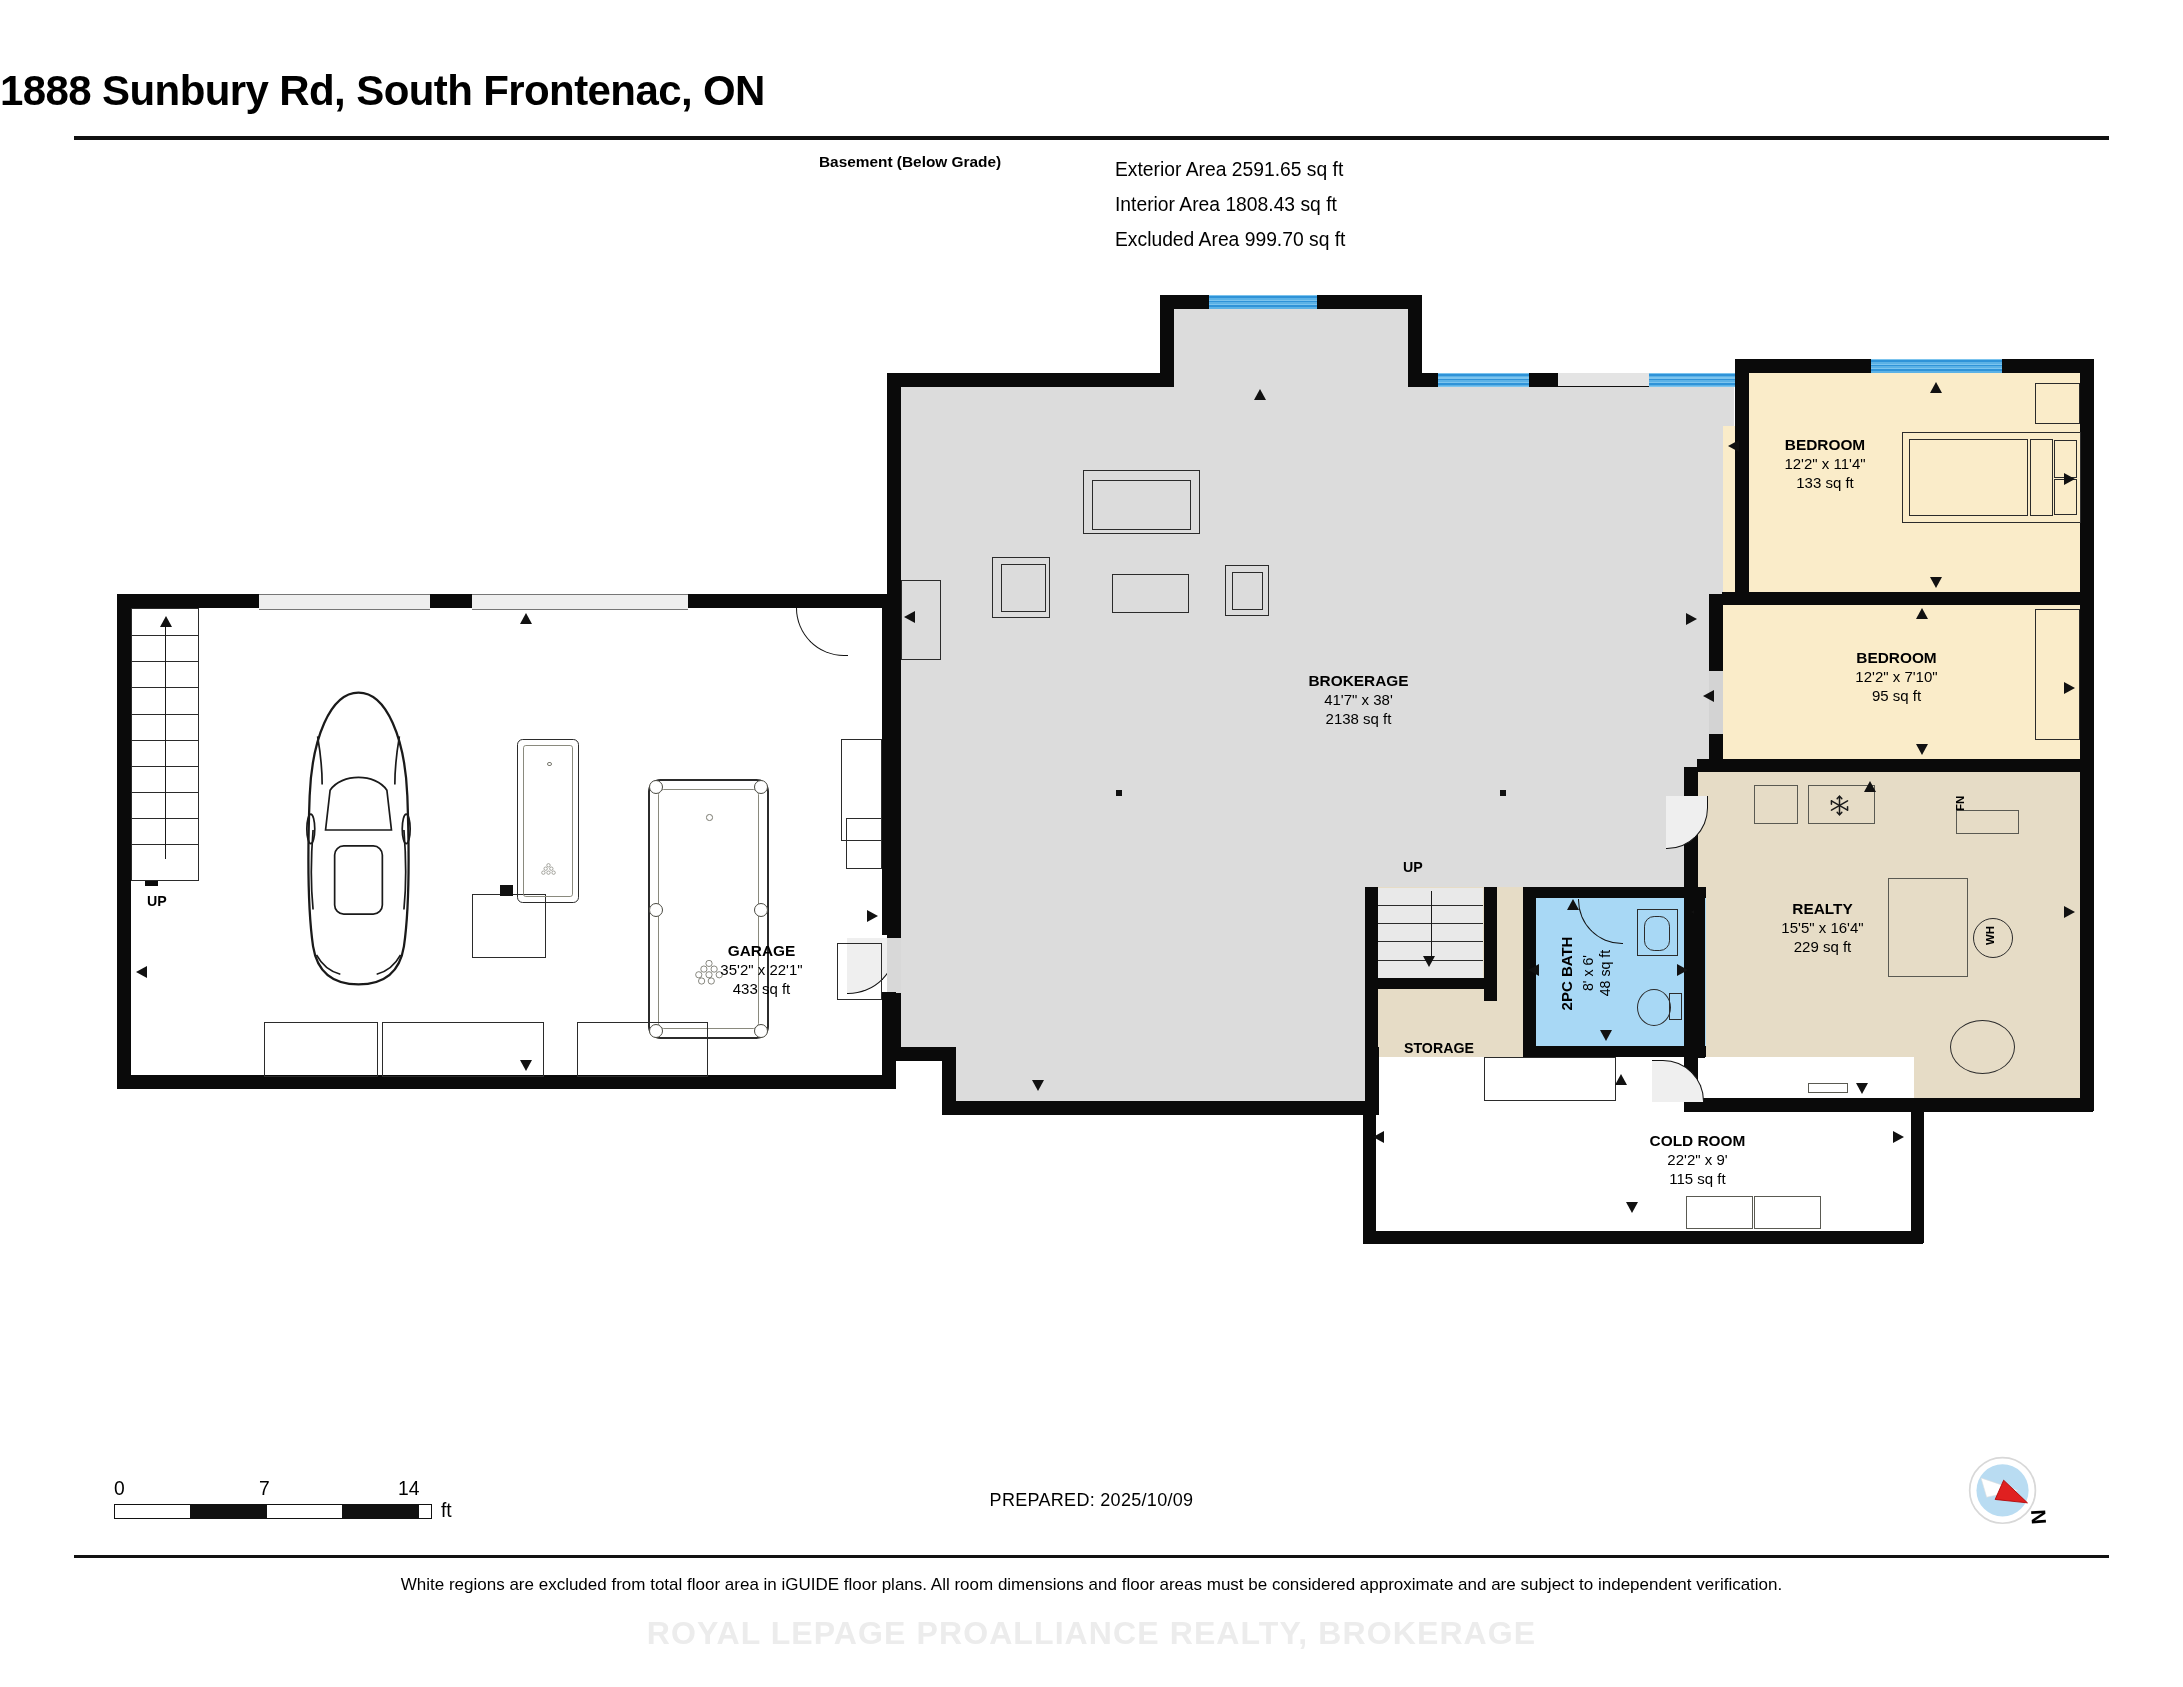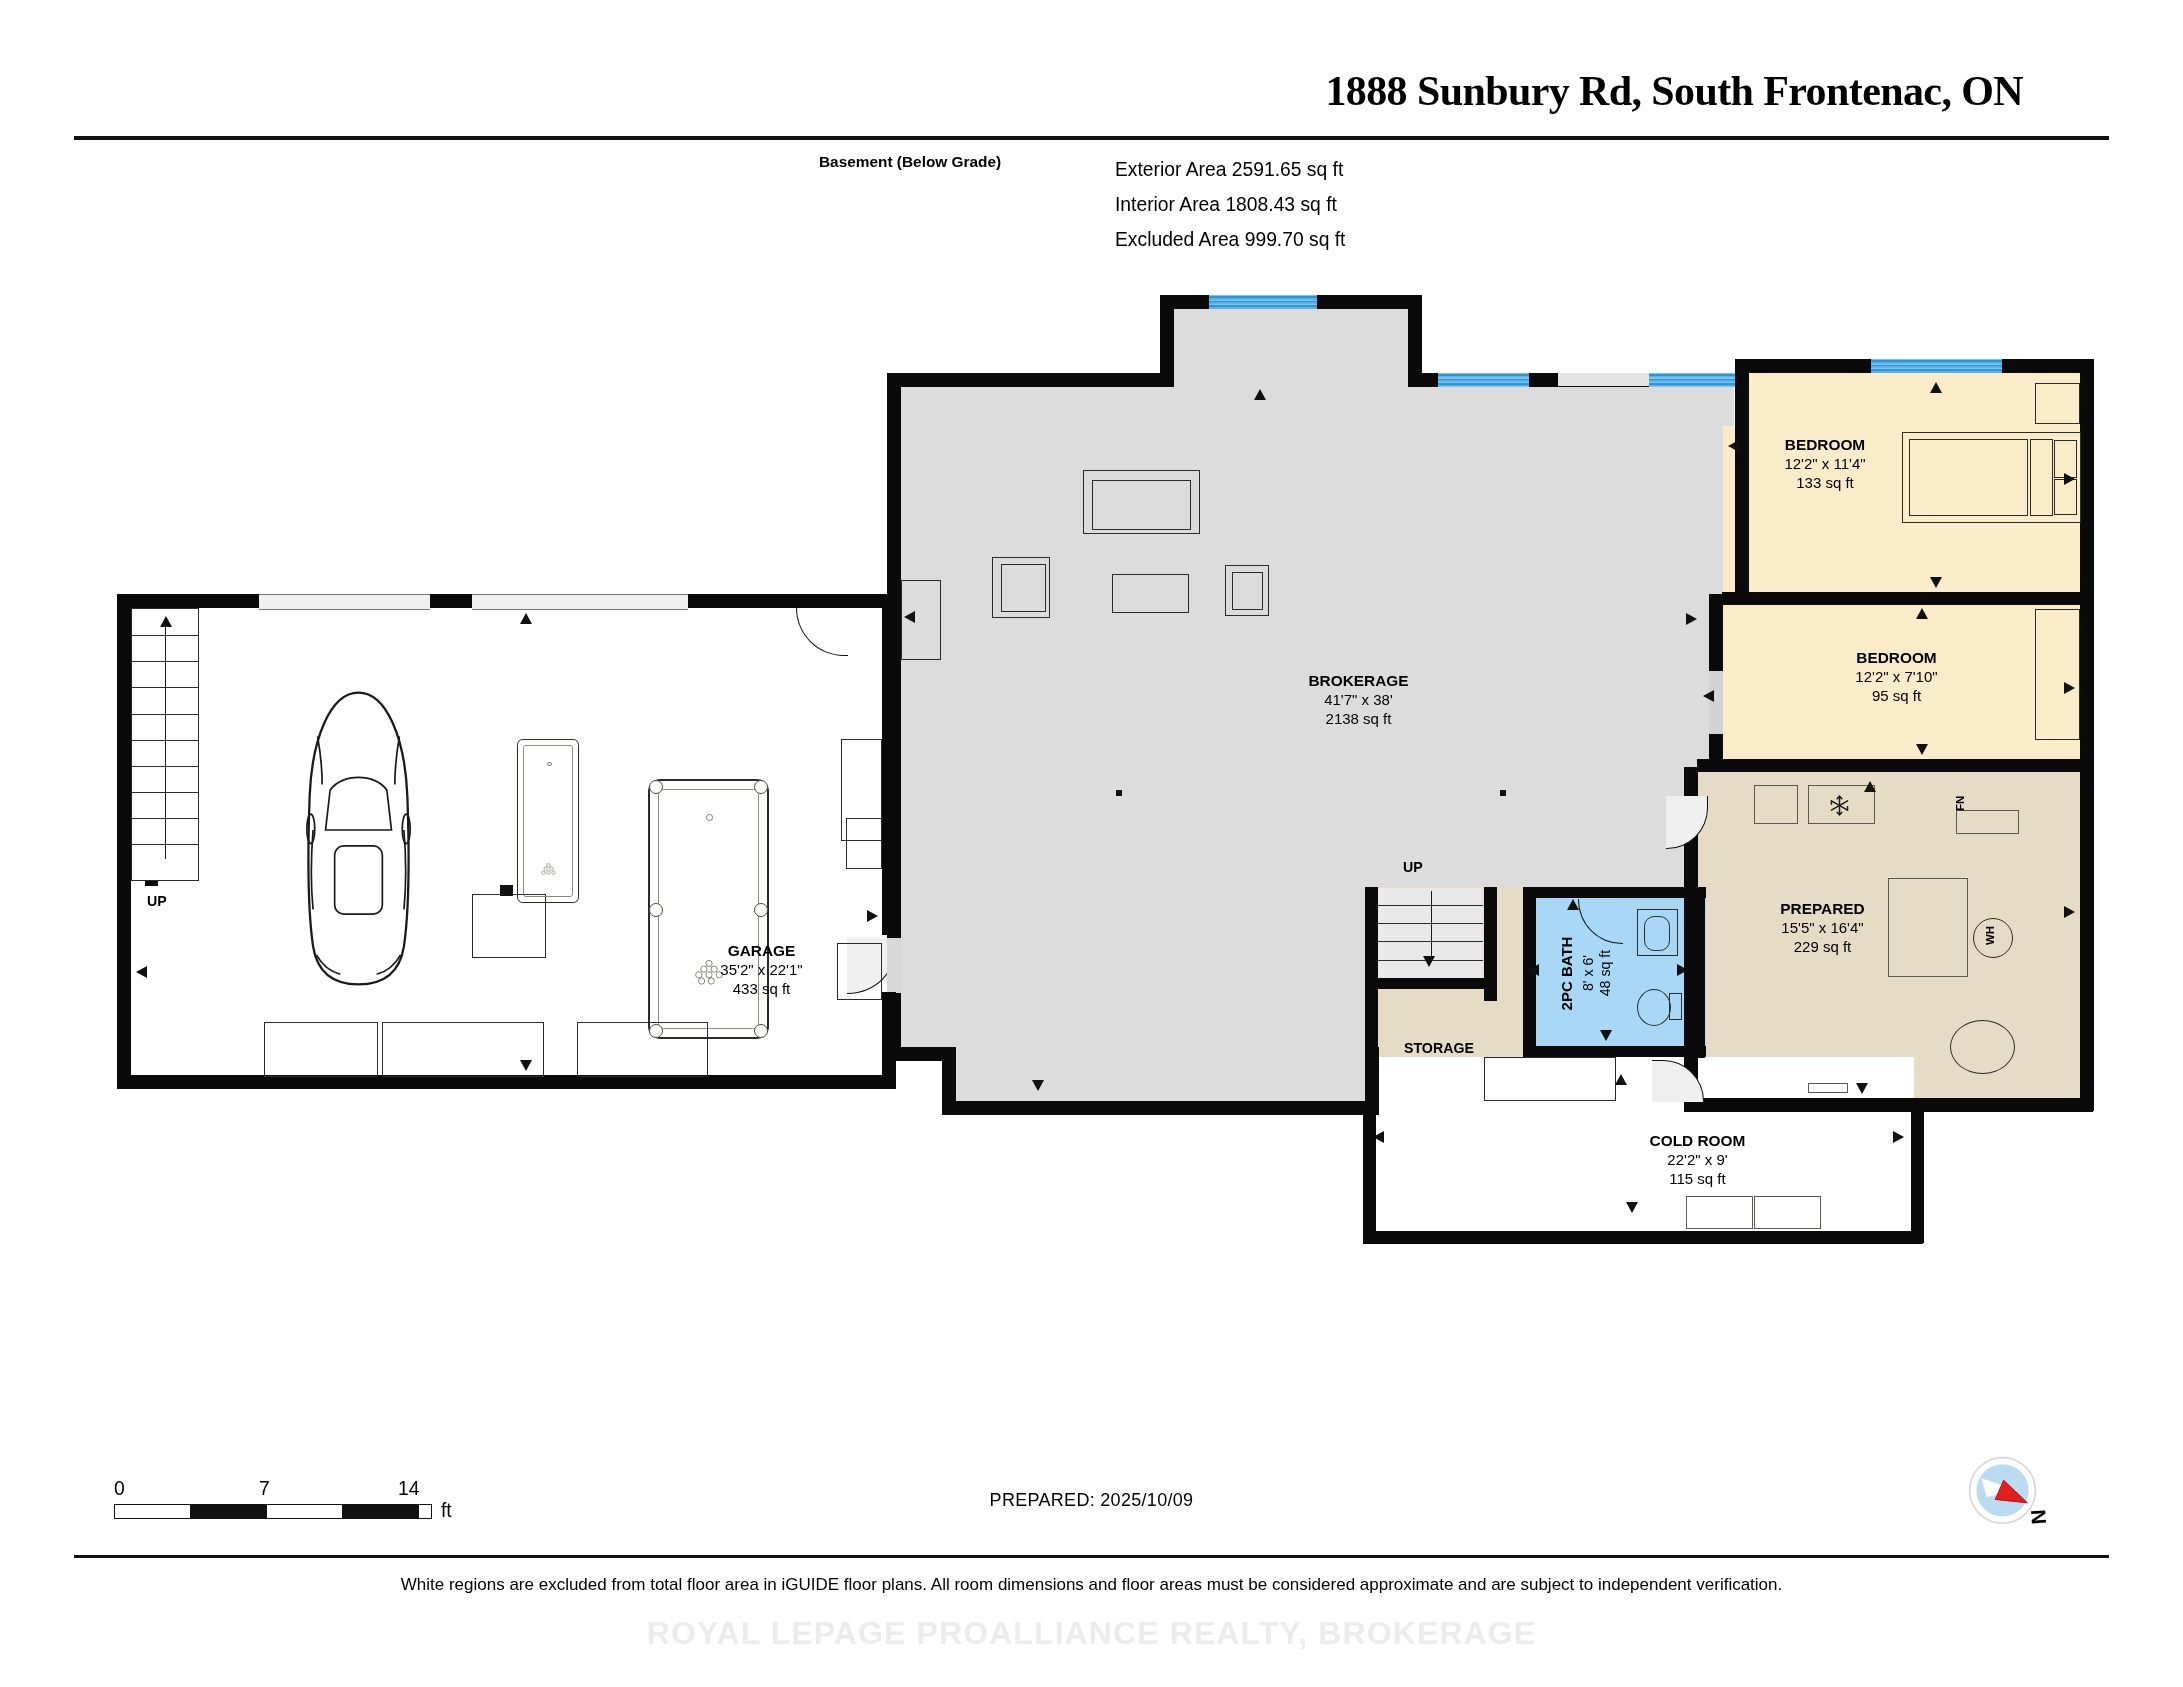--- a/index.html
+++ b/index.html
@@ -1,22 +1,22 @@
 <!DOCTYPE html>
 <html style="font-size:9px"><head>
 <meta charset="utf-8">
 <style>
   html,body{margin:0;padding:0;background:#fff;}
   body{width:2183px;height:1687px;position:relative;
        font-family:"Liberation Sans","DejaVu Sans",sans-serif;color:#000;
        overflow:hidden;}
 
   
-  #page-title{position:absolute;left:0;top:67px;width:2023px;text-align:right;
-      font-size:42px;font-weight:bold;letter-spacing:-0.6px;font-family:Liberation Serif, serif;}
+  #page-title{position:absolute;left:0;top:67px;width:2023px;text-align:left;
+      font-size:42px;font-weight:bold;letter-spacing:-0.6px;}
   #title-rule{position:absolute;left:74px;top:136px;width:2035px;height:4px;background:#111;}
 
   #summary{position:absolute;left:819px;top:152px;width:796px;
       font-size:19.3px;line-height:35px;}
   #summary .lbl{position:absolute;left:0;top:0;font-weight:bold;white-space:nowrap;}
   #summary .vals{position:absolute;left:296px;top:0;}
 
   
   #plan{position:absolute;left:0;top:318px;width:2183px;height:1069px;}
 
@@ -188,21 +188,21 @@
         <line x1="6" y1="28" x2="34" y2="12"></line>
         <path d="M16 8 L20 4 L24 8"></path>
           <path d="M16 32 L20 36 L24 32"></path>
         <path d="M6 12 L6 18"></path>
           <path d="M34 28 L34 22"></path>
       </g>
     </svg>
   </div>
 
   <div class="lbl" style="left:1740px;top:581px;width:165px;">
-    <div>PREPARED</div>
+    <div>REALTY</div>
     <div class="dim">15'5" x 16'4"</div>
     <div class="dim">229 sq ft</div>
   </div>
   <div class="arrow a-up" style="left:1864px;top:463px;"></div>
   <div class="arrow a-left" style="left:1691px;top:588px;"></div>
   <div class="arrow a-right" style="left:2064px;top:588px;"></div>
   <div class="arrow a-down" style="left:1856px;top:765px;"></div>
 
   <div style="position:absolute;left:1666px;top:478px;width:41px;height:52px;
               border-right:1.7px solid #111;border-bottom:1.7px solid #111;

